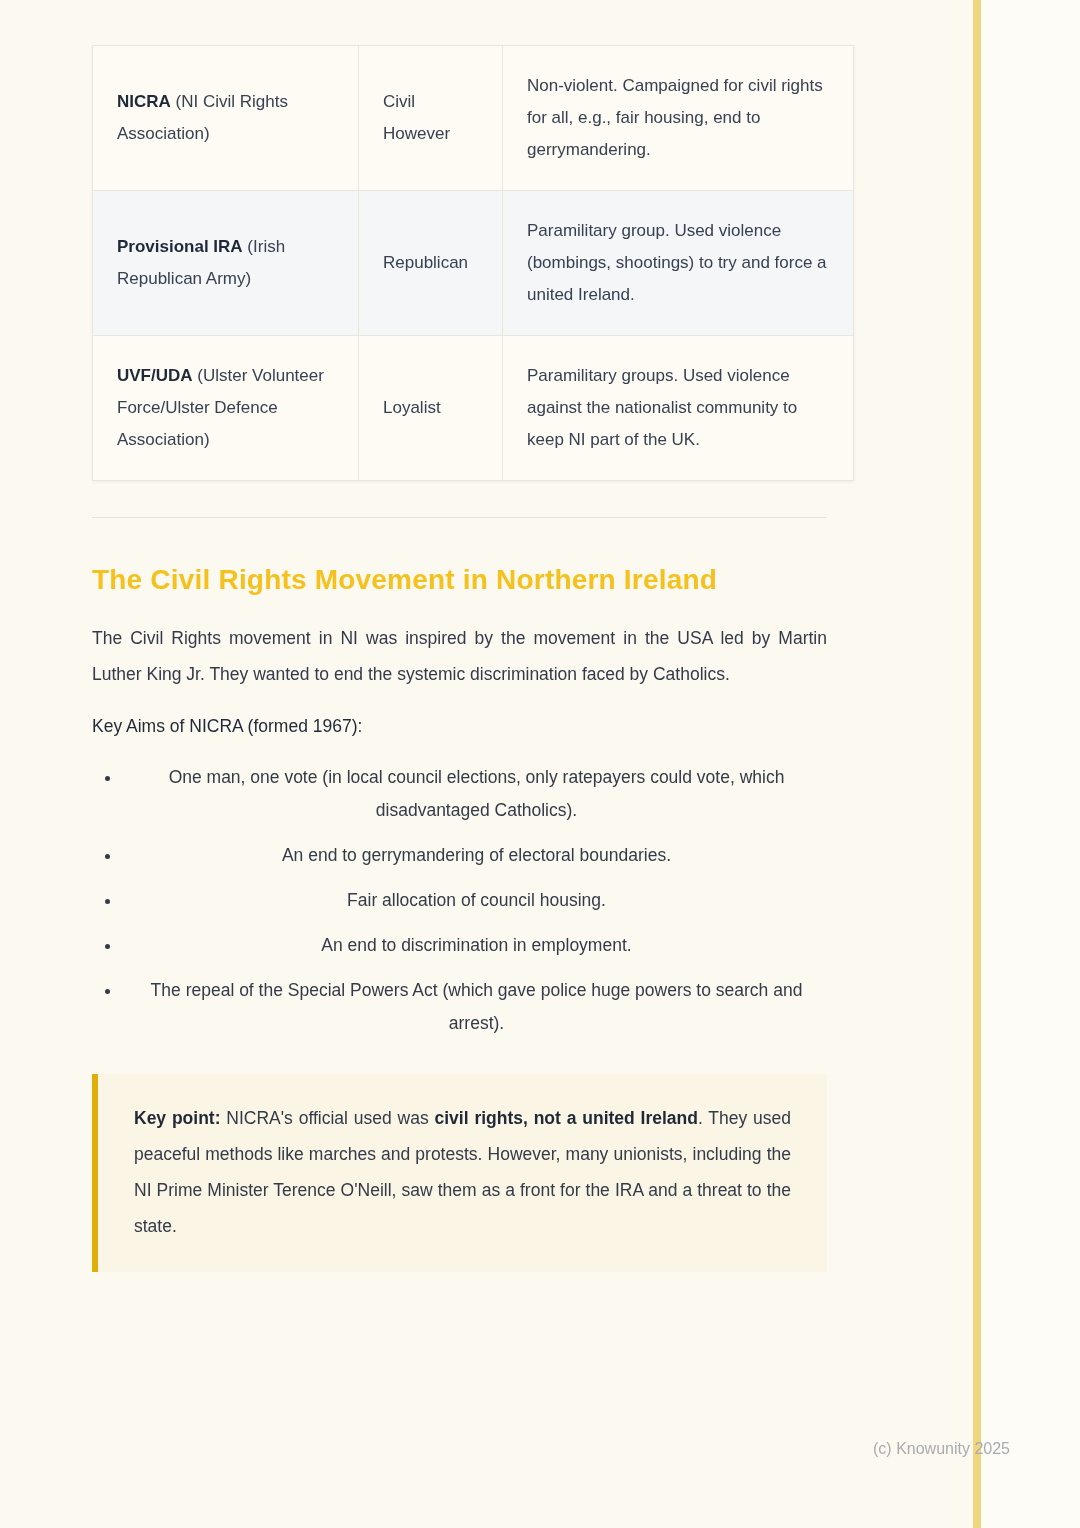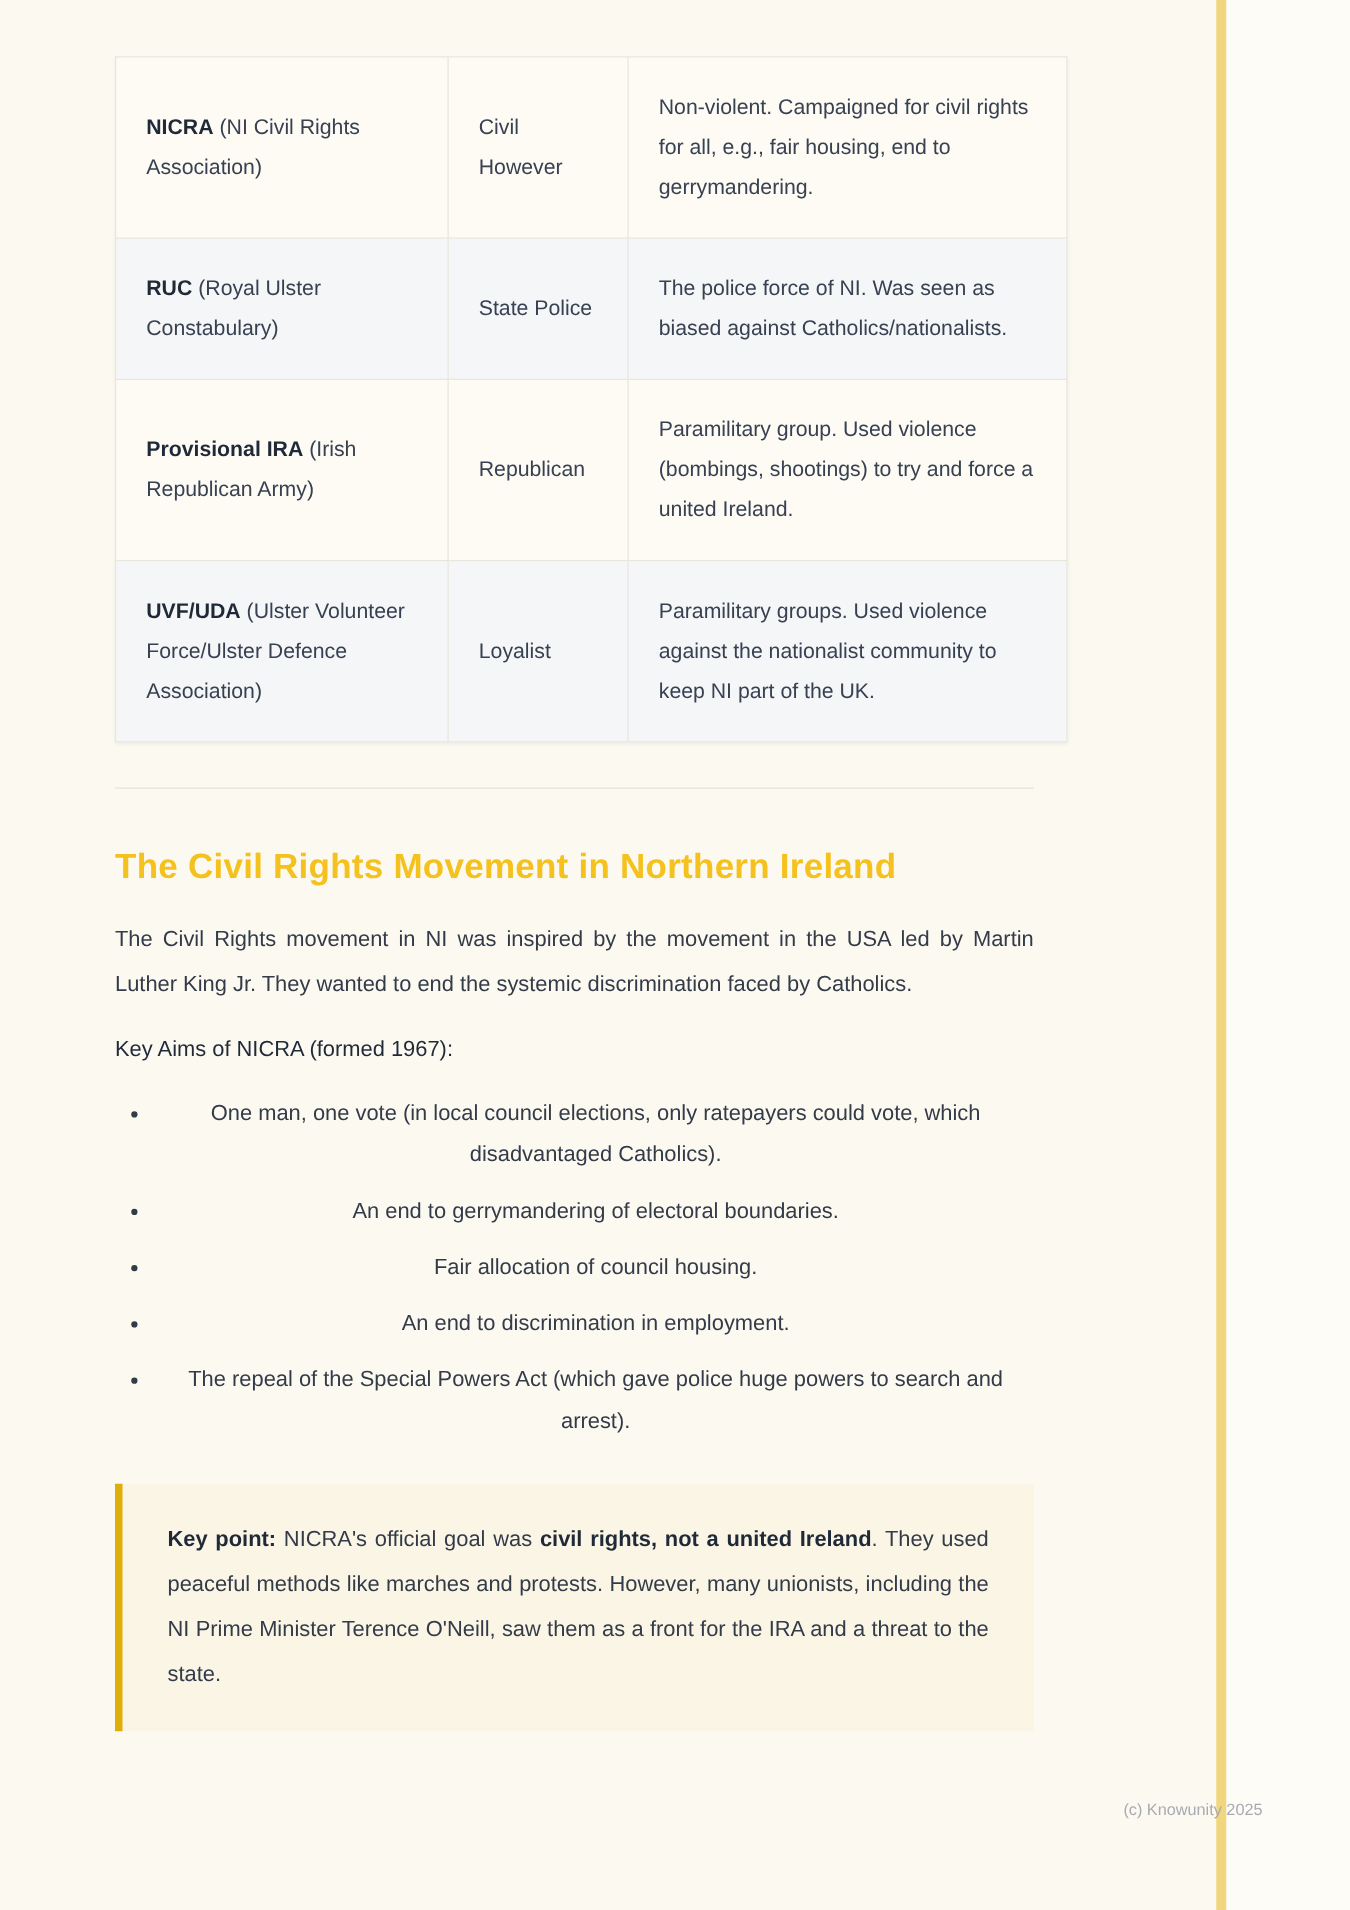--- a/index.html
+++ b/index.html
@@ -107,21 +107,21 @@
     text-align:justify;
     color:#333B49;
   }
   .keypoint .b { font-weight:700; color:#1F2937; }
 
   
   .watermark {
     position:absolute;
     top:1440px;
     right:70px;
-    font-size:13px;
+    font-size:16px;
     color:#A8ABB2;
     z-index:5;
     white-space:nowrap;
   }
 </style>
 </head>
 <body>
 
 <div class="page">
 
@@ -129,25 +129,20 @@
   <div class="side-bar"></div>
 
   <div class="content">
 
     <table class="groups">
       <tbody>
         <tr>
           <td class="col-term"><span class="term-bold">NICRA</span><span> (NI Civil Rights Association)</span></td>
           <td class="col-type">Civil However</td>
           <td class="col-desc">Non-violent. Campaigned for civil rights for all, e.g., fair housing, end to gerrymandering.</td>
-        </tr>
-        <tr>
-          <td class="col-term"><span class="term-bold">RUC</span><span> (Royal Ulster Constabulary)</span></td>
-          <td class="col-type">State Police</td>
-          <td class="col-desc">The police force of NI. Was seen as biased against Catholics/nationalists.</td>
         </tr>
         <tr>
           <td class="col-term"><span class="term-bold">Provisional IRA</span><span> (Irish Republican Army)</span></td>
           <td class="col-type">Republican</td>
           <td class="col-desc">Paramilitary group. Used violence (bombings, shootings) to try and force a united Ireland.</td>
         </tr>
         <tr>
           <td class="col-term"><span class="term-bold">UVF/UDA</span><span> (Ulster Volunteer Force/Ulster Defence Association)</span></td>
           <td class="col-type">Loyalist</td>
           <td class="col-desc">Paramilitary groups. Used violence against the nationalist community to keep NI part of the UK.</td>
@@ -165,20 +160,20 @@
 
     <ul class="aims">
       <li>One man, one vote (in local council elections, only ratepayers could vote, which disadvantaged Catholics).</li>
       <li>An end to gerrymandering of electoral boundaries.</li>
       <li>Fair allocation of council housing.</li>
       <li>An end to discrimination in employment.</li>
       <li>The repeal of the Special Powers Act (which gave police huge powers to search and arrest).</li>
     </ul>
 
     <div class="keypoint">
-      <span class="b">Key point:</span><span> NICRA's official goal was </span><span class="b">civil rights, not a united Ireland</span><span>. They used peaceful methods like marches and protests. However, many unionists, including the NI Prime Minister Terence O'Neill, saw them as a front for the IRA and a threat to the state.</span>
+      <span class="b">Key point:</span><span> NICRA's official used was </span><span class="b">civil rights, not a united Ireland</span><span>. They used peaceful methods like marches and protests. However, many unionists, including the NI Prime Minister Terence O'Neill, saw them as a front for the IRA and a threat to the state.</span>
     </div>
 
   </div>
 
   <div class="watermark">(c) Knowunity 2025</div>
 
 </div>
 
 </body></html>

